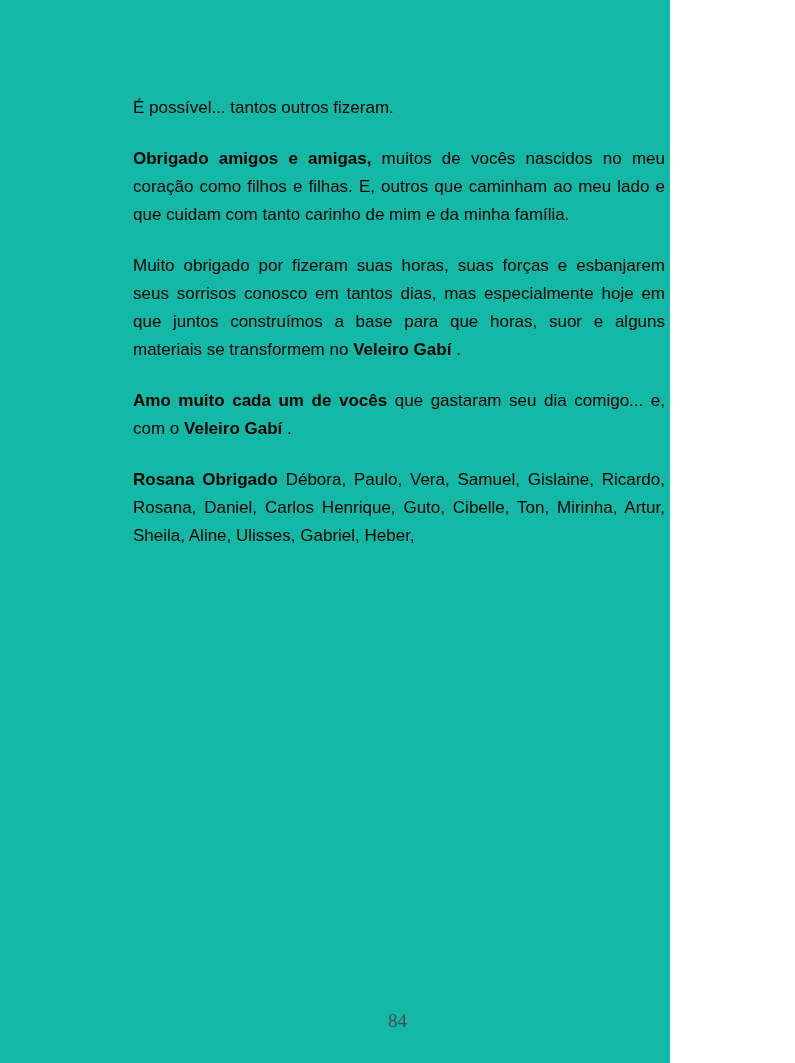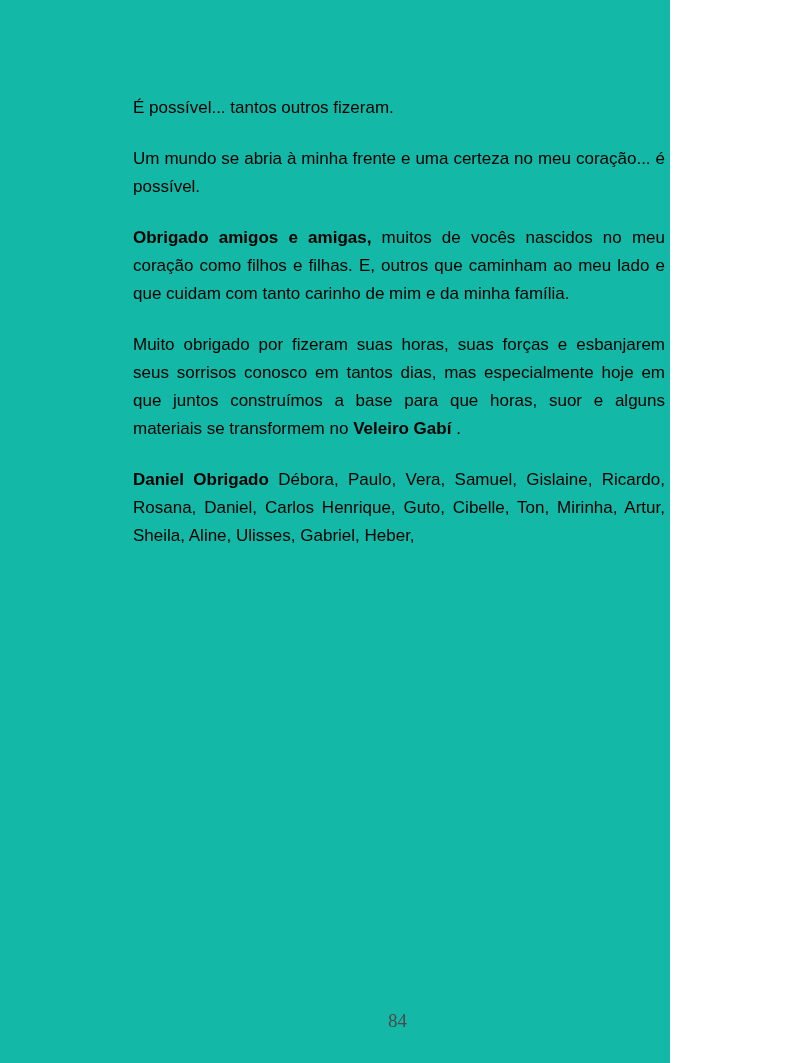--- a/index.html
+++ b/index.html
@@ -53,19 +53,19 @@
     font-size: 19px;
     color: #4a4a4a;
   }
 </style>
 </head>
 <body>
 
 <div class="page">
   <div class="content">
       <p class="para"><span>É possível... tantos outros fizeram.</span></p>
-      <p class="para"><span>Um mundo se abria à minha frente e uma certeza no meu coração... é possível.</span></p>
       <p class="para"><span class="bold">Obrigado amigos e amigas,</span><span> muitos de vocês nascidos no meu coração como filhos e filhas. E, outros que caminham ao meu lado e que cuidam com tanto carinho de mim e da minha família.</span></p>
       <p class="para"><span>Muito obrigado por fizeram suas horas, suas forças e esbanjarem seus sorrisos conosco em tantos dias, mas especialmente hoje em que juntos construímos a base para que horas, suor e alguns materiais se transformem no </span><span class="bold">Veleiro Gabí</span><span> .</span></p>
-      <p class="para"><span class="bold">Daniel Obrigado</span><span> Débora, Paulo, Vera, Samuel, Gislaine, Ricardo, Rosana, Daniel, Carlos Henrique, Guto, Cibelle, Ton, Mirinha, Artur, Sheila, Aline, Ulisses, Gabriel, Heber,</span></p>
+      <p class="para"><span class="bold">Amo muito cada um de vocês</span><span> que gastaram seu dia comigo... e, com o </span><span class="bold">Veleiro Gabí</span><span> .</span></p>
+      <p class="para"><span class="bold">Rosana Obrigado</span><span> Débora, Paulo, Vera, Samuel, Gislaine, Ricardo, Rosana, Daniel, Carlos Henrique, Guto, Cibelle, Ton, Mirinha, Artur, Sheila, Aline, Ulisses, Gabriel, Heber,</span></p>
     </div>
   <div class="page-number">84</div>
 </div>
 
 </body></html>

